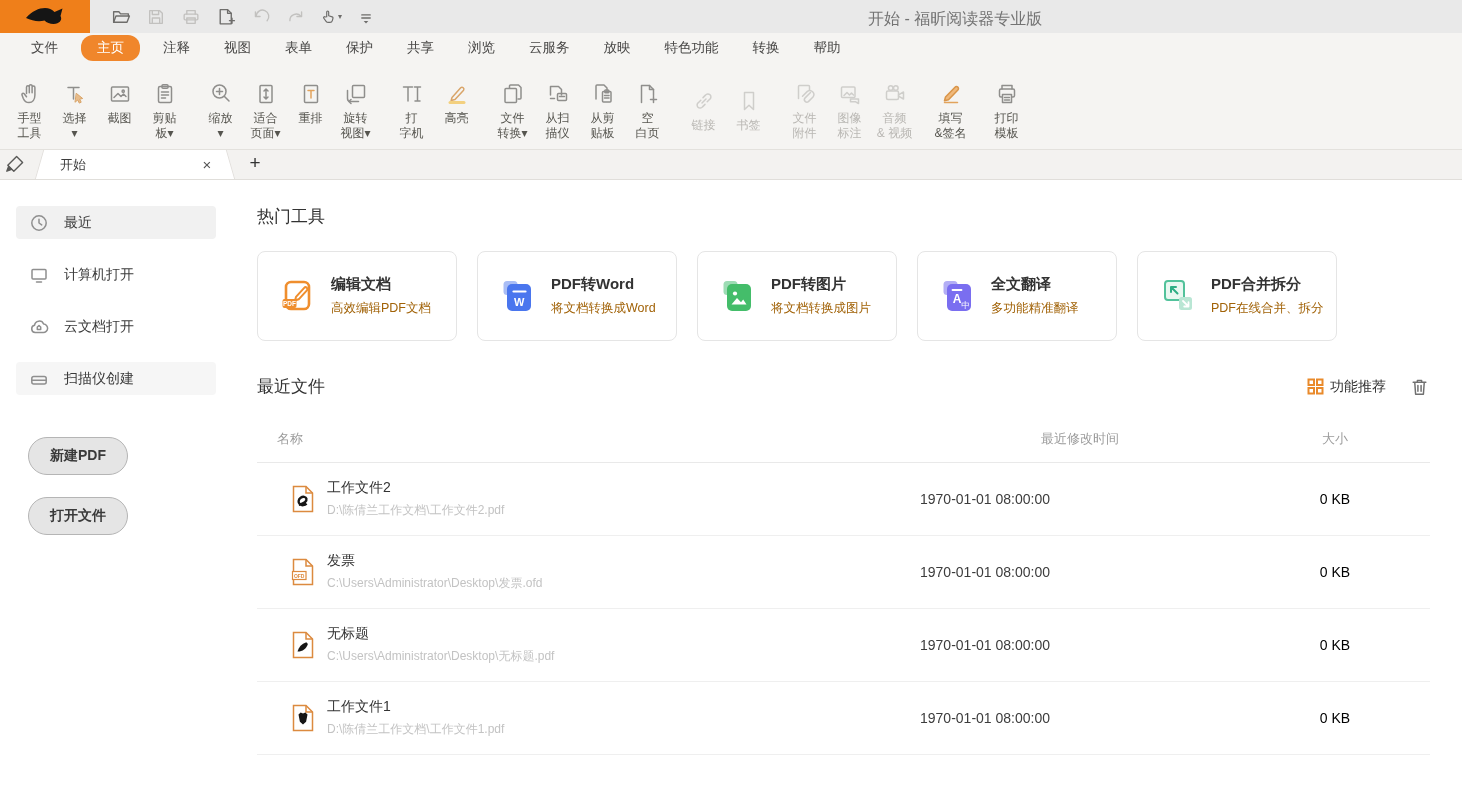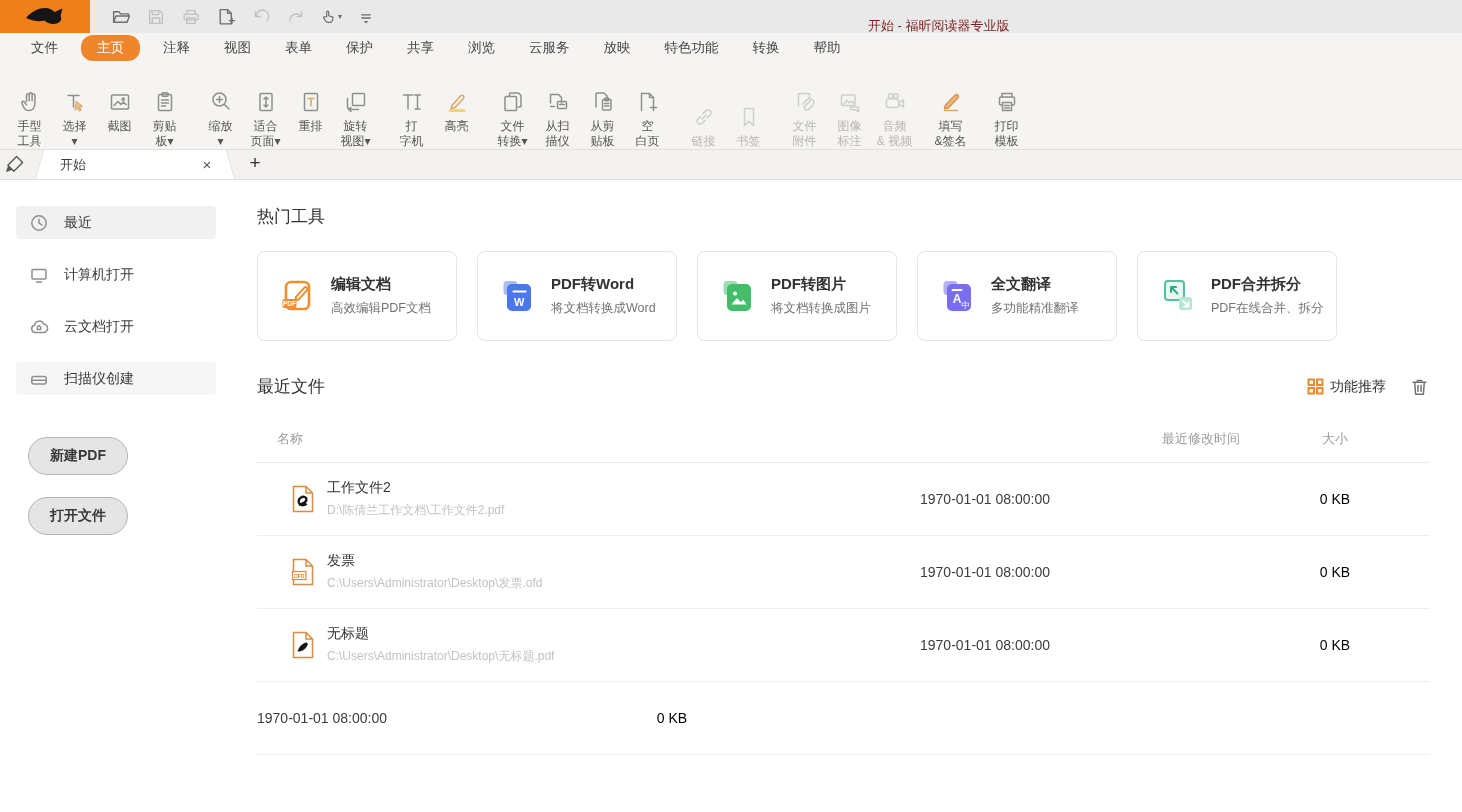--- a/index.html
+++ b/index.html
@@ -10,27 +10,27 @@
     color:#333;
   }
   
   .titlebar { height:33px; background:#e9e9e9; display:flex; align-items:center; position:relative; }
   .logo { width:90px; height:33px; background:#ef7f1a; display:flex; align-items:center; justify-content:center; }
   .qat { display:flex; align-items:center; gap:13px; margin-left:20px; }
   .qat-btn { width:22px; height:22px; display:flex; align-items:center; justify-content:center; }
   .qat-btn svg { fill:none; stroke:#6e6d6b; stroke-width:1.3; stroke-linecap:round; stroke-linejoin:round; }
   .qat-btn.disabled svg { stroke:#c2c1bf; }
   .qat-caret { font-size:8px; color:#6e6d6b; margin-left:1px; }
-  .win-title { position:absolute; left:868px; top:9px; line-height:33px; font-size:13px; color:#7f1d1d; }
+  .win-title { position:absolute; left:868px; top:2px; line-height:33px; font-size:16px; color:#737373; }
   
   .menubar { height:30px; background:#f5f4f2; display:flex; align-items:center; padding-left:14px; }
   .menu-item { padding:4px 17px; font-size:13.5px; color:#474645; cursor:default; }
   .menu-item.active { background:#f0862b; color:#fff; border-radius:12px; padding:4px 16px; margin:0 6px; }
   
-  .ribbon { height:87px; background:#f5f4f2; border-bottom:1px solid #e3e1dd; display:flex; align-items:flex-end; padding:0 4px; }
+  .ribbon { height:87px; background:#f5f4f2; border-bottom:1px solid #e3e1dd; display:flex; align-items:center; padding:0 4px; }
   .rgroup { display:flex; align-items:flex-start; padding:0 3px; }
   .rsep { width:1px; background:#e0deda; margin:12px 2px; }
   .rbtn { width:45px; display:flex; flex-direction:column; align-items:center; padding-top:9px; cursor:default; }
   .rbtn svg { fill:none; stroke:#8f8e8c; stroke-width:1.5; stroke-linecap:round; stroke-linejoin:round; flex:none; }
   .rlabel { margin-top:4px; font-size:12px; line-height:15px; color:#565térieur;} 
   .rlabel { color:#56554f; text-align:center; }
   .rlabel span { display:block; }
   .rbtn.disabled svg { stroke:#cfcecb; }
   .rbtn.disabled .rlabel { color:#b9b7b3; }
   
@@ -53,31 +53,31 @@
   .snav.hovered { background:#f6f6f6; }
   .side-btn { display:block; width:100px; height:38px; margin:0 0 22px 28px; background:#e5e5e5; border:1px solid #b5b5b5; border-radius:19px; font-size:14px; font-weight:bold; color:#3a3a3a; font-family:inherit; cursor:default; }
   .side-btn:first-of-type { margin-top:42px; }
   
   .main { flex:1; padding:25px 32px 0 25px; }
   .sec-title { font-size:17px; color:#333; }
   .cards { display:flex; gap:20px; margin-top:23px; }
   .card { width:200px; height:90px; border:1px solid #e5e5e5; border-radius:8px; background:#fff; display:flex; align-items:center; padding-left:20px; gap:13px; cursor:default; }
   .card svg { flex:none; }
   .card-title { font-size:15px; font-weight:bold; color:#333; }
-  .card-sub { font-size:12.5px; color:#737373; margin-top:6px; }
+  .card-sub { font-size:12.5px; color:#a16207; margin-top:6px; }
   
   .recent-head { display:flex; align-items:center; margin-top:34px; }
   .recent-head .sec-title { flex:1; }
   .recommend { display:flex; align-items:center; gap:6px; font-size:14px; color:#333; cursor:default; }
   .trash-btn { margin-left:22px; width:22px; height:22px; display:flex; align-items:center; justify-content:center; cursor:default; }
   .trash-btn svg { fill:none; stroke:#707070; stroke-width:1.4; stroke-linecap:round; stroke-linejoin:round; }
   .table { margin-top:24px; }
   .thead { display:flex; align-items:center; padding:8px 0 14px 0; border-bottom:1px solid #e9e9e9; font-size:13px; color:#9b9b9b; }
   .col-name { flex:1; padding-left:20px; }
-  .col-date { width:320px; text-align:right; }
+  .col-date { width:320px; text-align:center; }
   .col-size { width:190px; text-align:center; }
   .trow { display:flex; align-items:center; height:73px; border-bottom:1px solid #efefef; cursor:default; }
   .fcell { flex:1; display:flex; align-items:center; }
   .ficon { margin-left:34px; flex:none; width:24px; height:28px; }
   .fmeta { margin-left:12px; }
   .fname { font-size:14px; color:#333; }
   .fpath { font-size:12px; color:#c3c3c3; margin-top:5px; }
   .fdate { width:320px; text-align:left; font-size:14px; color:#3c3c3c; }
   .fsize { width:190px; text-align:center; font-size:14px; color:#000000; }
 </style>
@@ -593,20 +593,31 @@
             <div class="fmeta">
               <div class="fname">无标题</div>
               <div class="fpath">C:\Users\Administrator\Desktop\无标题.pdf</div>
             </div>
           </div>
           <div class="fdate">1970-01-01 08:00:00</div>
           <div class="fsize">0 KB</div>
         </div>
 
         <div class="trow">
+          <div class="fcell">
+            <svg class="ficon" viewBox="0 0 24 28">
+              <path d="M2.5 1.5H15l6.5 6.5v18.5H2.5z" fill="#fff" stroke="#dc8a3f" stroke-width="1.5"></path>
+              <path d="M15 1.5V8h6.5" fill="none" stroke="#dc8a3f" stroke-width="1.5"></path>
+              <path d="M7.5 10.5l2.2-2 2.3 1 2.3-1 2.2 2-1.4 7.2-3.1 2.8-3.1-2.8z" fill="#161616"></path>
+            </svg>
+            <div class="fmeta">
+              <div class="fname">工作文件1</div>
+              <div class="fpath">D:\陈倩兰工作文档\工作文件1.pdf</div>
+            </div>
+          </div>
           <div class="fdate">1970-01-01 08:00:00</div>
           <div class="fsize">0 KB</div>
         </div>
 
       </div>
     </div>
   </div>
 </div>
 
 </body></html>

